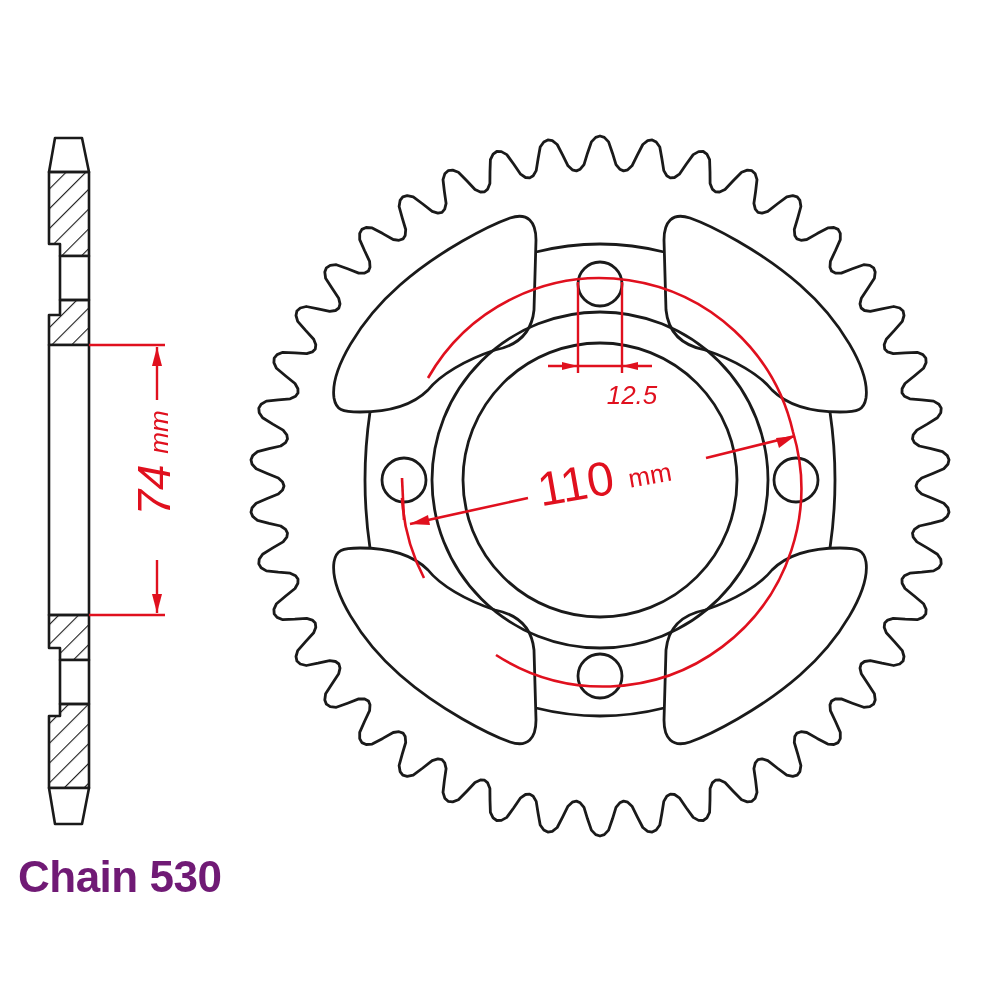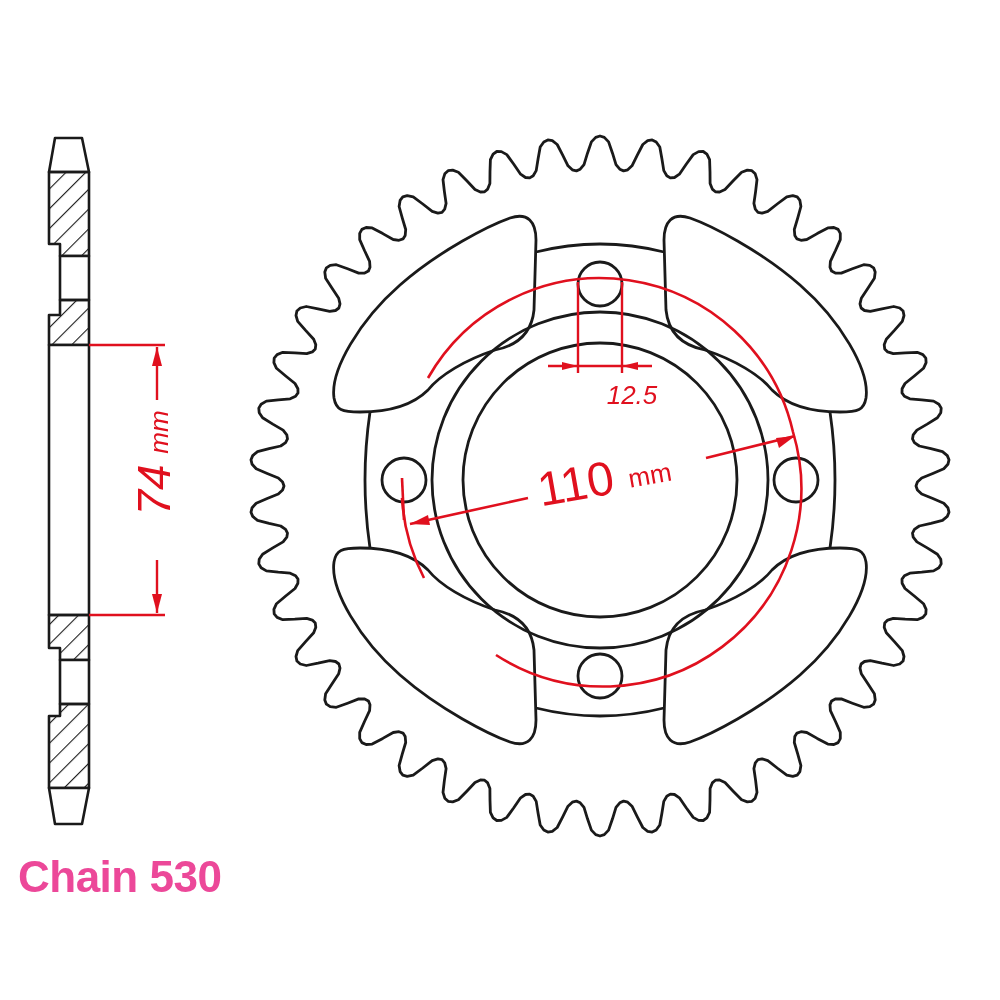--- a/index.html
+++ b/index.html
@@ -1,21 +1,21 @@
 <!DOCTYPE html>
 <html><head>
 <meta charset="utf-8">
 <style>
   html, body { margin: 0; padding: 0; background: #ffffff; }
   body { width: 1000px; height: 1000px; position: relative; overflow: hidden; }
   #drawing { position: absolute; left: 0; top: 0; }
   .caption {
     position: absolute; left: 18px; top: 852px;
     font-family: "Liberation Sans", sans-serif; font-weight: bold;
-    font-size: 44px; color: #ec4899; letter-spacing: -0.5px;
+    font-size: 44px; color: #701a75; letter-spacing: -0.5px;
   }
   .dim-text { font-family: "Liberation Sans", sans-serif; fill: #e0101e; }
 </style>
 </head>
 <body>
 
 <svg id="drawing" width="1000" height="1000" viewBox="0 0 1000 1000">
   <defs>
     <pattern id="hatch" patternUnits="userSpaceOnUse" width="14" height="14" patternTransform="rotate(45)">
       <line x1="0" y1="0" x2="0" y2="14" stroke="#1a1a1a" stroke-width="2.2"></line>

